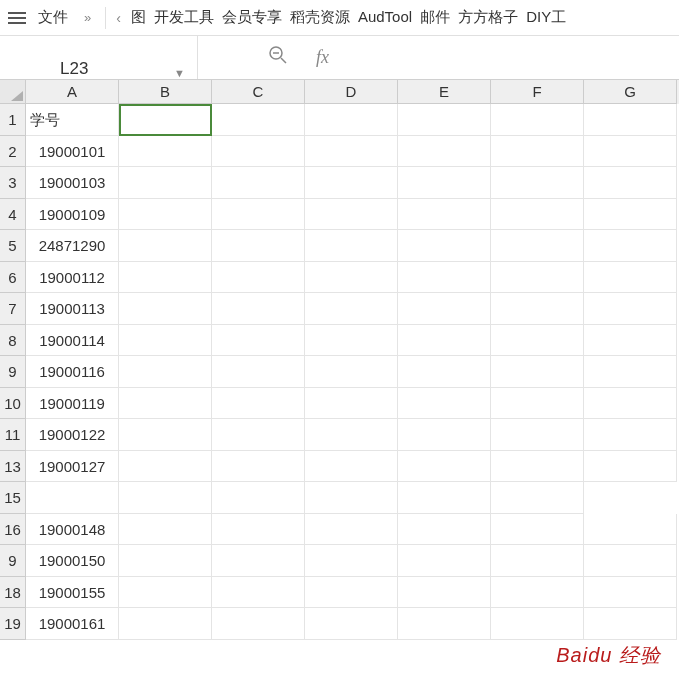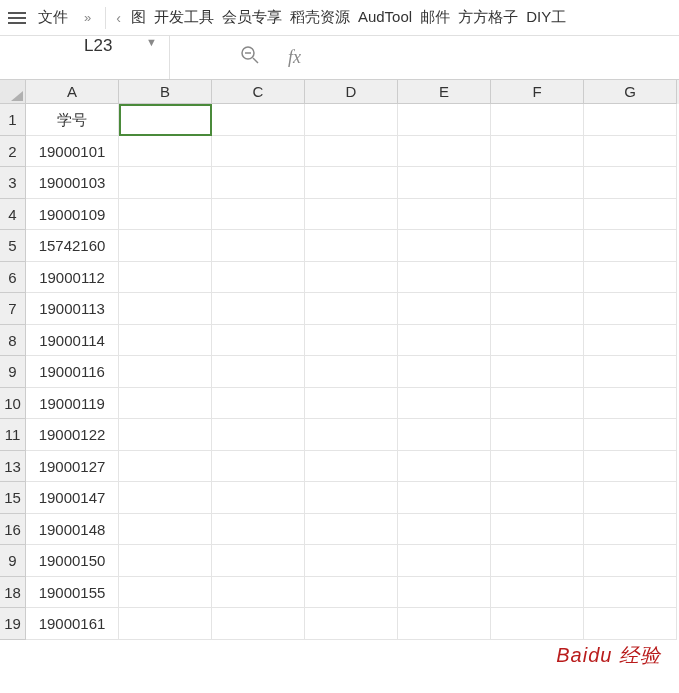--- a/index.html
+++ b/index.html
@@ -55,26 +55,26 @@
       font-size: 15px;
       white-space: nowrap;
     }
     .fx-bar {
       display: flex;
       align-items: center;
       height: 44px;
       border-bottom: 1px solid #d0d0d0;
     }
     .namebox {
-      width: 170px;
+      width: 198px;
       height: 100%;
       display: flex;
-      align-items: flex-start;
+      align-items: flex-end;
       border-right: 1px solid #e0e0e0;
-      padding: 0 10px 0 84px;
+      padding: 0 10px 0 60px;
       font-size: 17px;
       position: relative;
     }
     .namebox .dd {
       position: absolute;
       right: 12px;
       color: #888;
       font-size: 11px;
     }
     .fx-icons {
@@ -140,21 +140,21 @@
     }
     .cell {
       width: 93px;
       border-right: 1px solid #e4e4e4;
       border-bottom: 1px solid #e4e4e4;
       font-size: 15px;
       line-height: 31px;
       padding: 0 4px;
     }
     .cell.num { text-align: center; }
-    .cell.txt { text-align: center; }
+    .cell.txt { text-align: left; }
     .active-cell {
       position: absolute;
       border: 2px solid #4a8a3a;
       pointer-events: none;
       top: 24px;
       left: 119px;
       width: 93px;
       height: 32px;
     }
     .watermark {
@@ -260,21 +260,21 @@
         <div class="cell num">19000109</div>
         <div class="cell "></div>
         <div class="cell "></div>
         <div class="cell "></div>
         <div class="cell "></div>
         <div class="cell "></div>
         <div class="cell "></div>
       </div>
       <div class="row">
         <div class="row-h">5</div>
-        <div class="cell num">15742160</div>
+        <div class="cell num">24871290</div>
         <div class="cell "></div>
         <div class="cell "></div>
         <div class="cell "></div>
         <div class="cell "></div>
         <div class="cell "></div>
         <div class="cell "></div>
       </div>
       <div class="row">
         <div class="row-h">6</div>
         <div class="cell num">19000112</div>
@@ -340,21 +340,20 @@
         <div class="cell num">19000127</div>
         <div class="cell "></div>
         <div class="cell "></div>
         <div class="cell "></div>
         <div class="cell "></div>
         <div class="cell "></div>
         <div class="cell "></div>
       </div>
       <div class="row">
         <div class="row-h">15</div>
-        <div class="cell num">19000147</div>
         <div class="cell "></div>
         <div class="cell "></div>
         <div class="cell "></div>
         <div class="cell "></div>
         <div class="cell "></div>
         <div class="cell "></div>
       </div>
       <div class="row">
         <div class="row-h">16</div>
         <div class="cell num">19000148</div>

